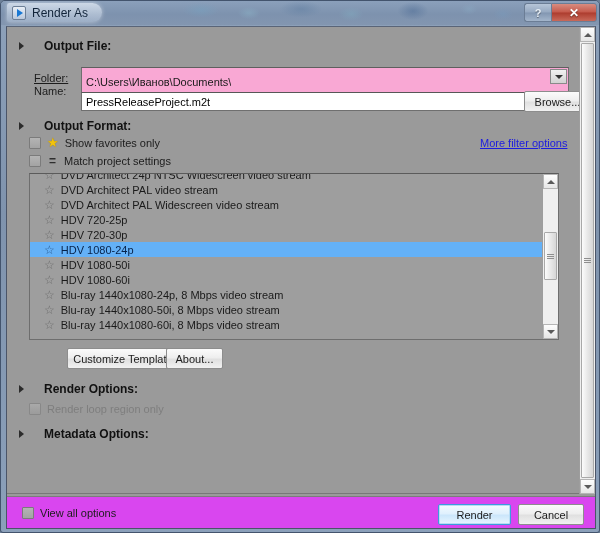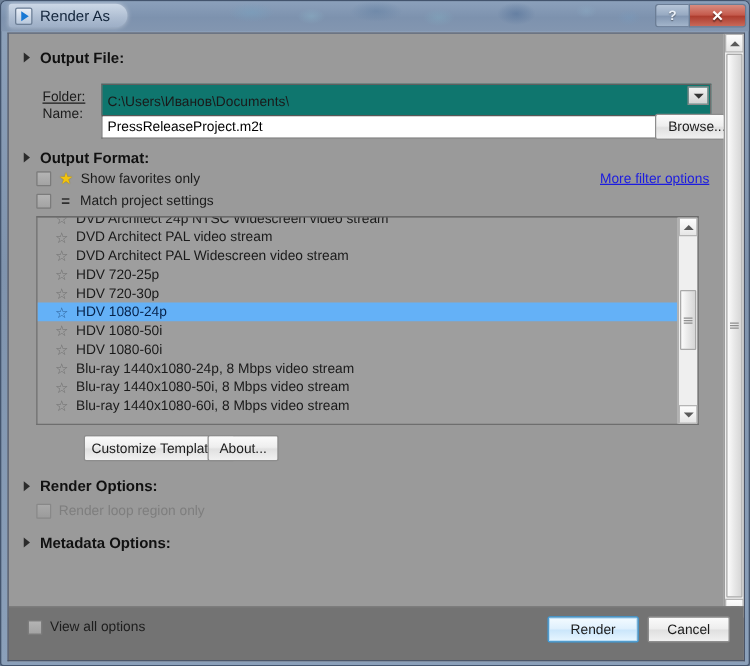--- a/index.html
+++ b/index.html
@@ -132,21 +132,21 @@
     border-right: 1px solid #787878;
     border-bottom: 1px solid #787878;
     overflow: hidden;
   }
 
   
   .section-head {
     position: absolute;
     display: flex;
     align-items: center;
-    gap: 8px;
+    gap: 20px;
   }
   .expander {
     width: 0; height: 0;
     border-left: 5px solid #2b2b2b;
     border-top: 4px solid transparent;
     border-bottom: 4px solid transparent;
   }
   .section-title {
     font-weight: bold;
     font-size: 12px;
@@ -157,21 +157,21 @@
   .lbl {
     position: absolute;
     font-size: 11px;
     color: #1c1c1c;
     white-space: nowrap;
   }
   .combo {
     position: absolute;
     box-sizing: border-box;
     height: 29px;
-    background: #0f766e;
+    background: #f9a8d4;
     border: 1px solid #6f6f6f;
     border-top-color: #5f5f5f;
     display: flex;
     align-items: center;
   }
   .combo .val {
     padding-left: 4px;
     font-size: 11px;
     color: #1a1a1a;
     white-space: nowrap;
@@ -364,22 +364,22 @@
     display: block;
     height: 1px;
     margin: 1px 0;
     background: #8e8e8e;
   }
 
   
   .footer {
     position: absolute;
     left: 0; bottom: 0;
-    width: 590px; height: 43px;
-    background: #737373;
+    width: 590px; height: 32px;
+    background: #d946ef;
   }
   .footer-sep {
     position: absolute;
     left: 0; top: 0; width: 590px; height: 1px;
     background: #7c7c7c;
   }
 </style>
 </head>
 <body>
 

